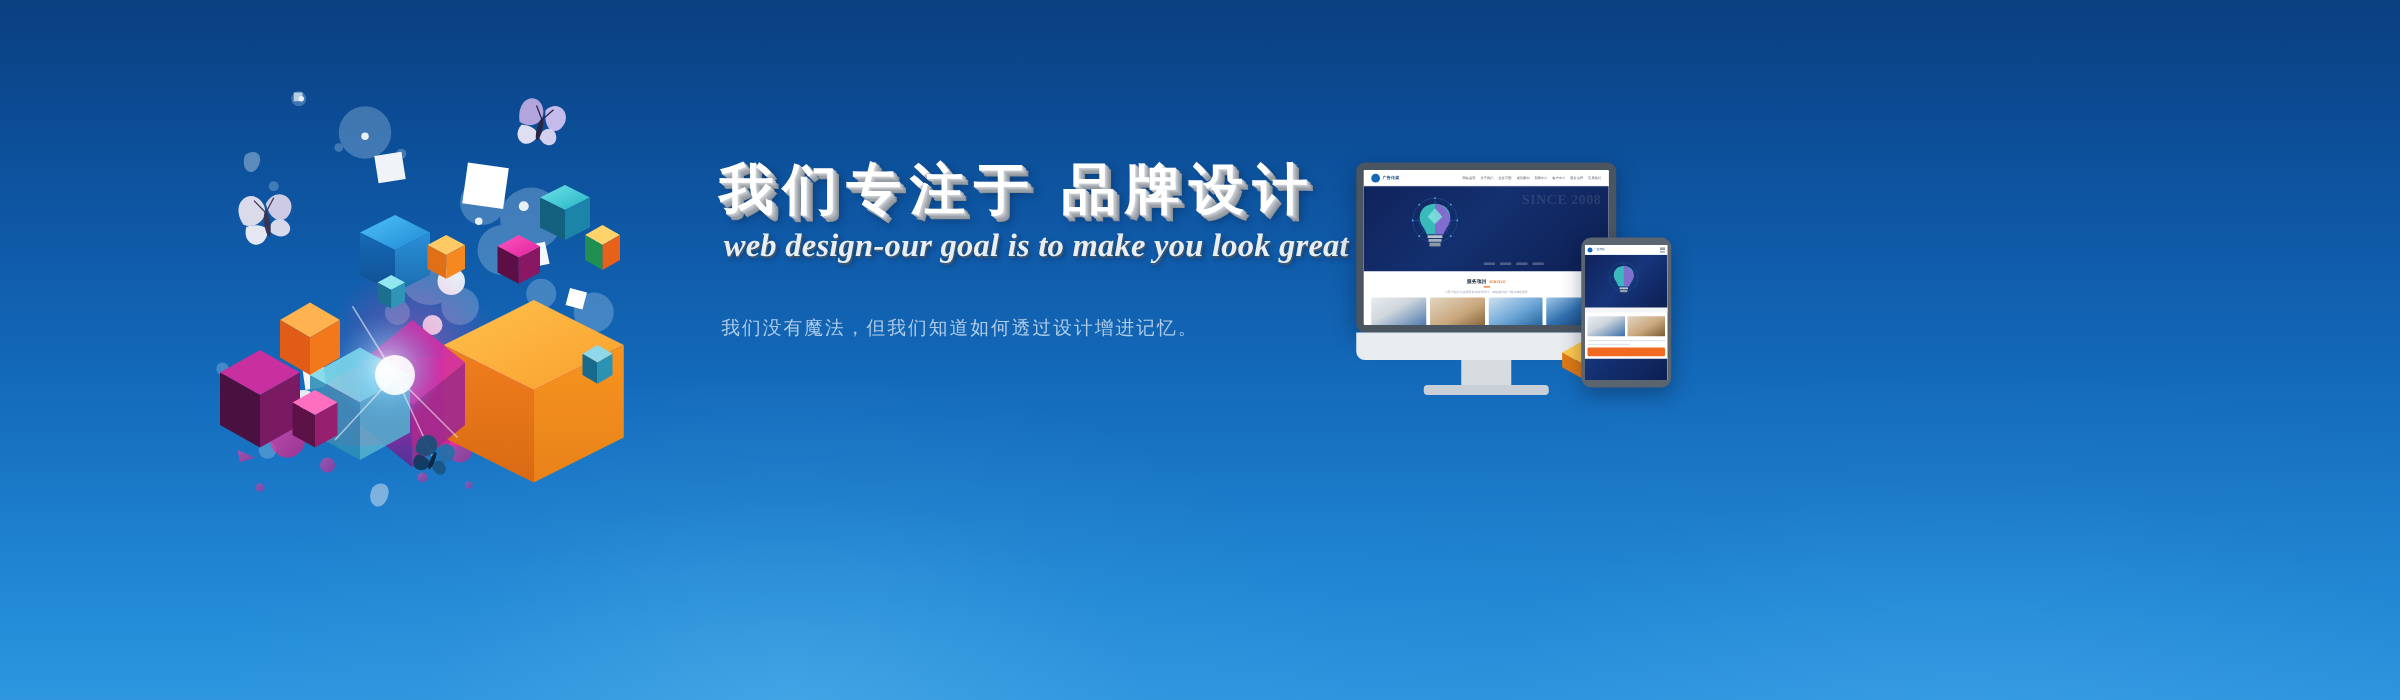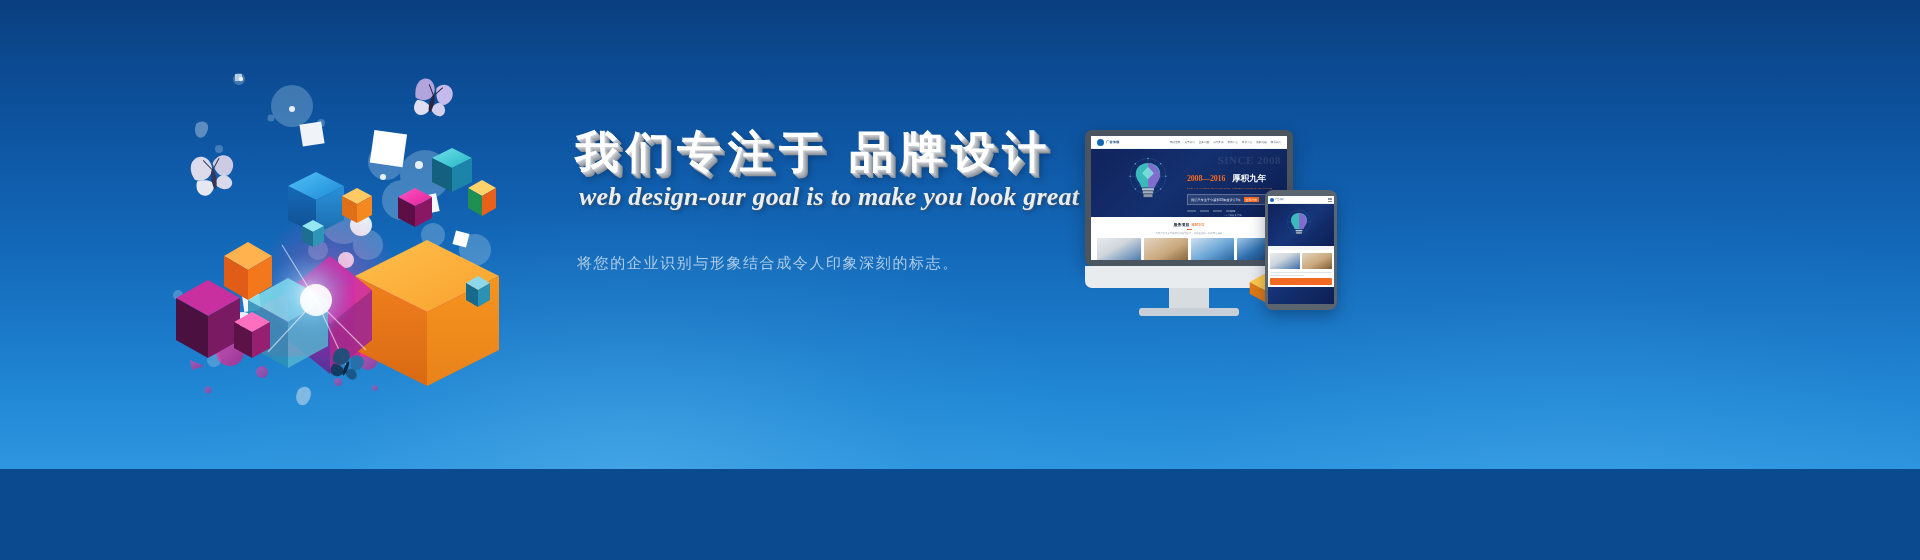--- a/index.html
+++ b/index.html
@@ -3,21 +3,21 @@
 <meta charset="utf-8">
 <style>
   html, body {
     margin: 0;
     padding: 0;
     background: #0b4a8f;
   }
   .banner {
     position: relative;
     width: 1920px;
-    height: 469px;
+    height: 560px;
     overflow: hidden;
     font-family: "Liberation Sans", sans-serif;
     background: linear-gradient(180deg,
         #0a3f80 0%,
         #0c4d96 18%,
         #0f5aa8 35%,
         #1368b8 52%,
         #1a79c8 70%,
         #2189d6 85%,
         #2e97e0 100%);
@@ -629,21 +629,21 @@
 
       <path d="M26 64 C 34 58, 42 64, 36 74 C 31 82, 22 76, 26 64 Z" fill="#bcd2e4" opacity="0.45"></path>
       <path d="M128 330 C 136 322, 146 330, 138 342 C 132 350, 122 342, 128 330 Z" fill="#cfe0ee" opacity="0.55"></path>
     </svg>
   </div>
 
   <div class="text-block">
     <h1 class="headline">我们专注于 品牌设计</h1>
     <p class="subhead">web design-our goal is to make you look great</p>
     <div class="body-copy">
-      <p class="body-line">将您的企业识别与形象结合成令人印象深刻的标志。</p>
+      <p class="body-line">我们没有魔法，但我们知道如何透过设计增进记忆。</p>
     </div>
   </div>
 
   <div class="devices">
 
     <div class="monitor">
       <div class="monitor-screen">
 
         <div class="site-nav">
           <span class="site-logo-dot"></span>
@@ -682,34 +682,20 @@
               <circle cx="47" cy="43" r="1"></circle>
             </g>
             <path d="M30 8 C 18 8 12 17 14 26 C 15 32 20 35 21 41 L39 41 C 40 35 45 32 46 26 C 48 17 42 8 30 8 Z" fill="#3fc9c4" opacity="0.9"></path>
             <path d="M30 8 C 36 8 44 13 46 22 C 47 30 42 34 39 41 L30 41 Z" fill="#8e5fd0" opacity="0.85"></path>
             <path d="M30 13 L38 22 L30 30 L22 22 Z" fill="#7fe3dd" opacity="0.85"></path>
             <rect x="22" y="42" width="16" height="3" fill="#b9c3cc"></rect>
             <rect x="23" y="46" width="14" height="3" fill="#a6b1bb"></rect>
             <rect x="24" y="50" width="12" height="4" fill="#8d98a3"></rect>
           </svg>
 
-          <div class="hero-copy">
-            <span class="hero-year">2008—2016</span>
-            <span class="hero-slogan">厚积九年</span>
-            <div class="hero-sub">owner is a studio for illustration, informed design &amp; interaction</div>
-            <div class="hero-bar">
-              <span class="hero-bar-txt">我们只专注于包装和UI体验设计9年</span>
-              <span class="hero-bar-btn">查看详情</span>
-            </div>
-            <div class="hero-meta">
-              <div>深圳</div>
-              <div>1.9万家服务品牌</div>
-
-            </div>
-          </div>
 
           <div class="hero-dots">
             <i></i>
             <i></i>
             <i></i>
             <i></i>
           </div>
         </div>
 
         <div class="site-body">

